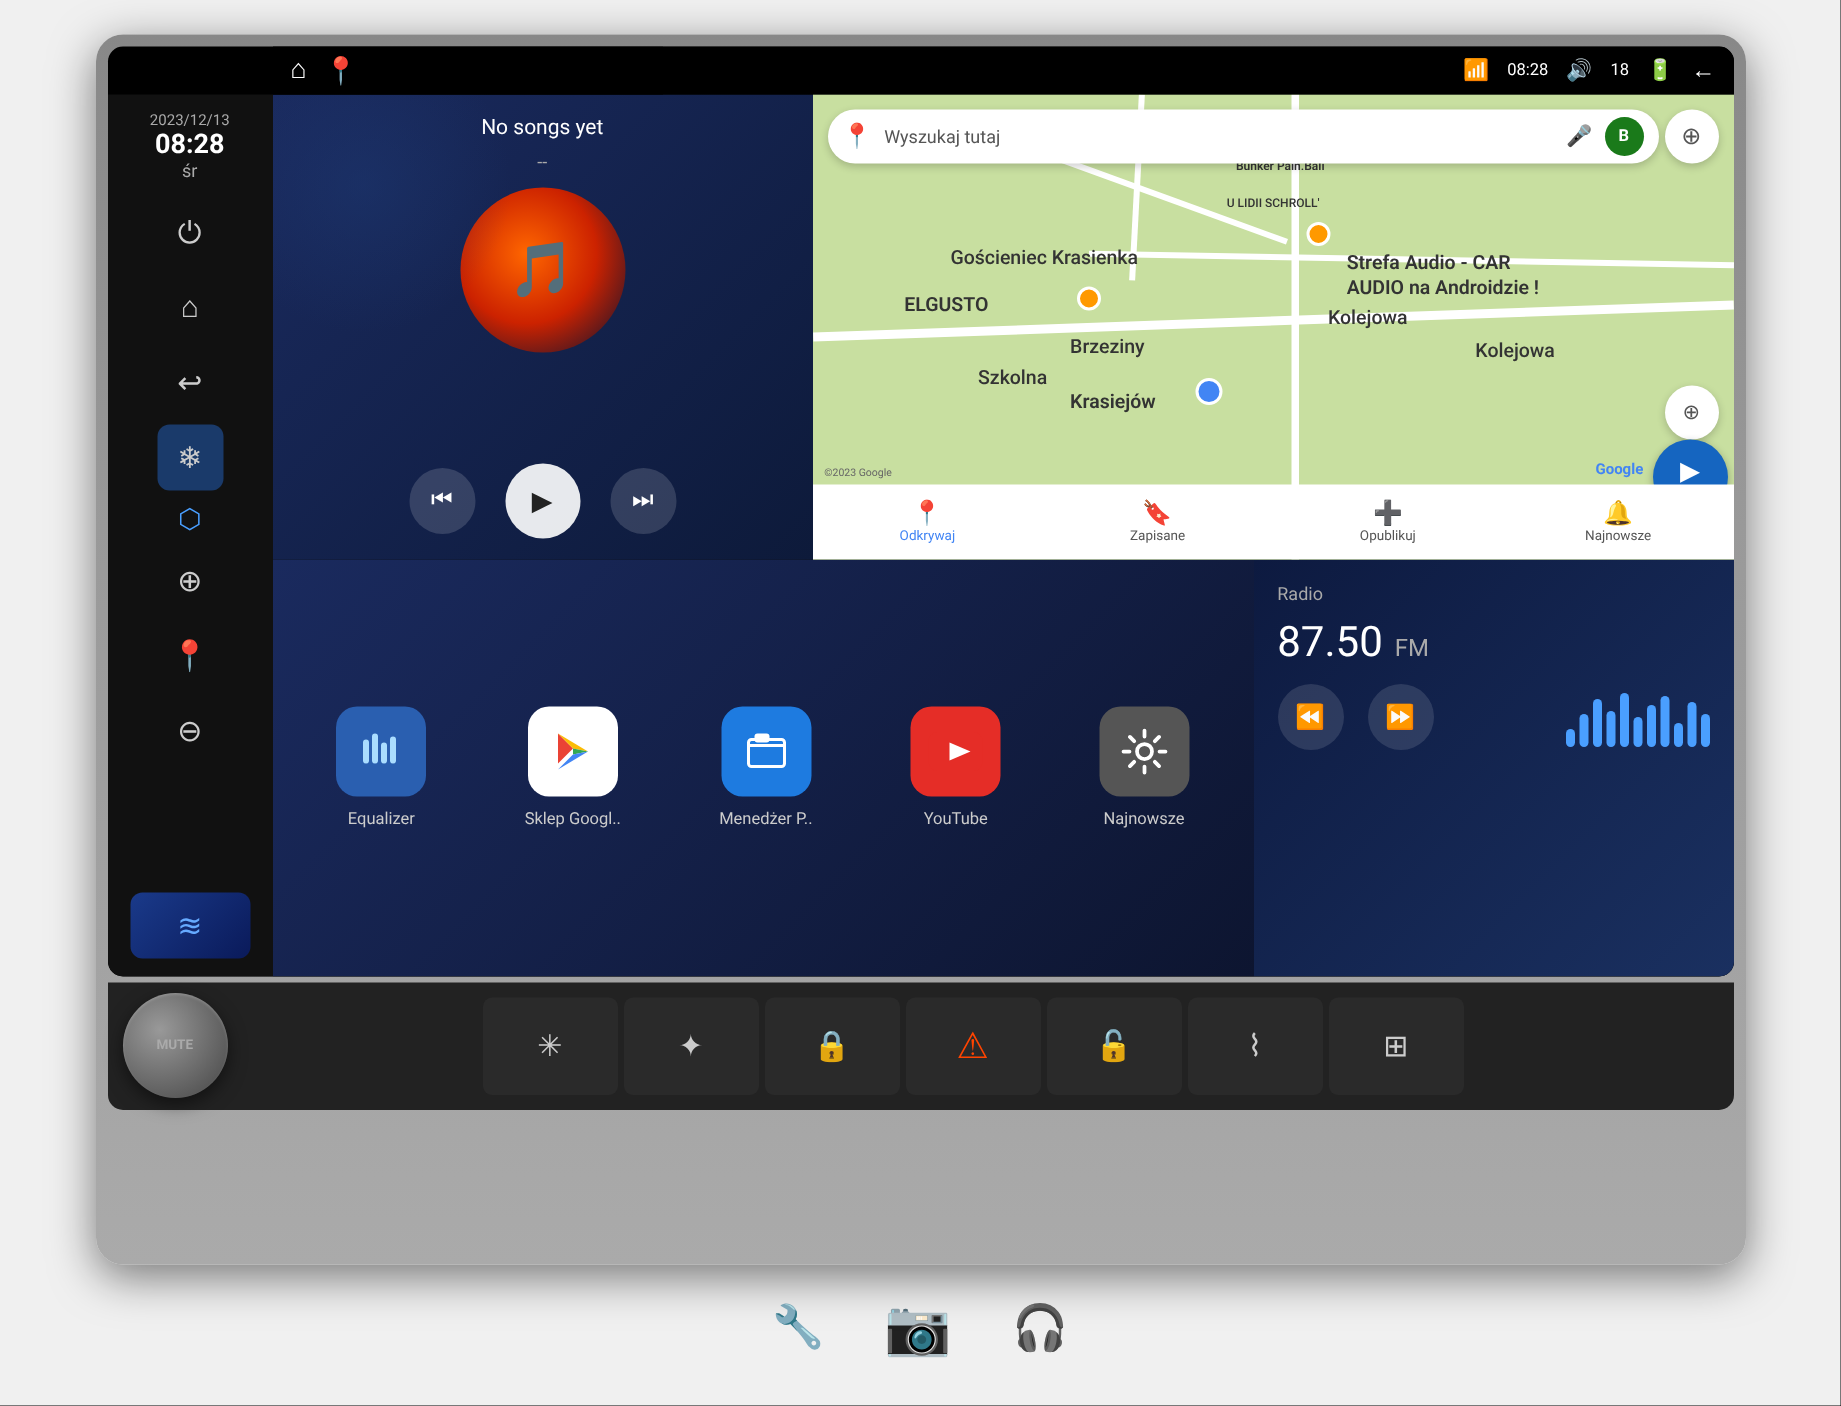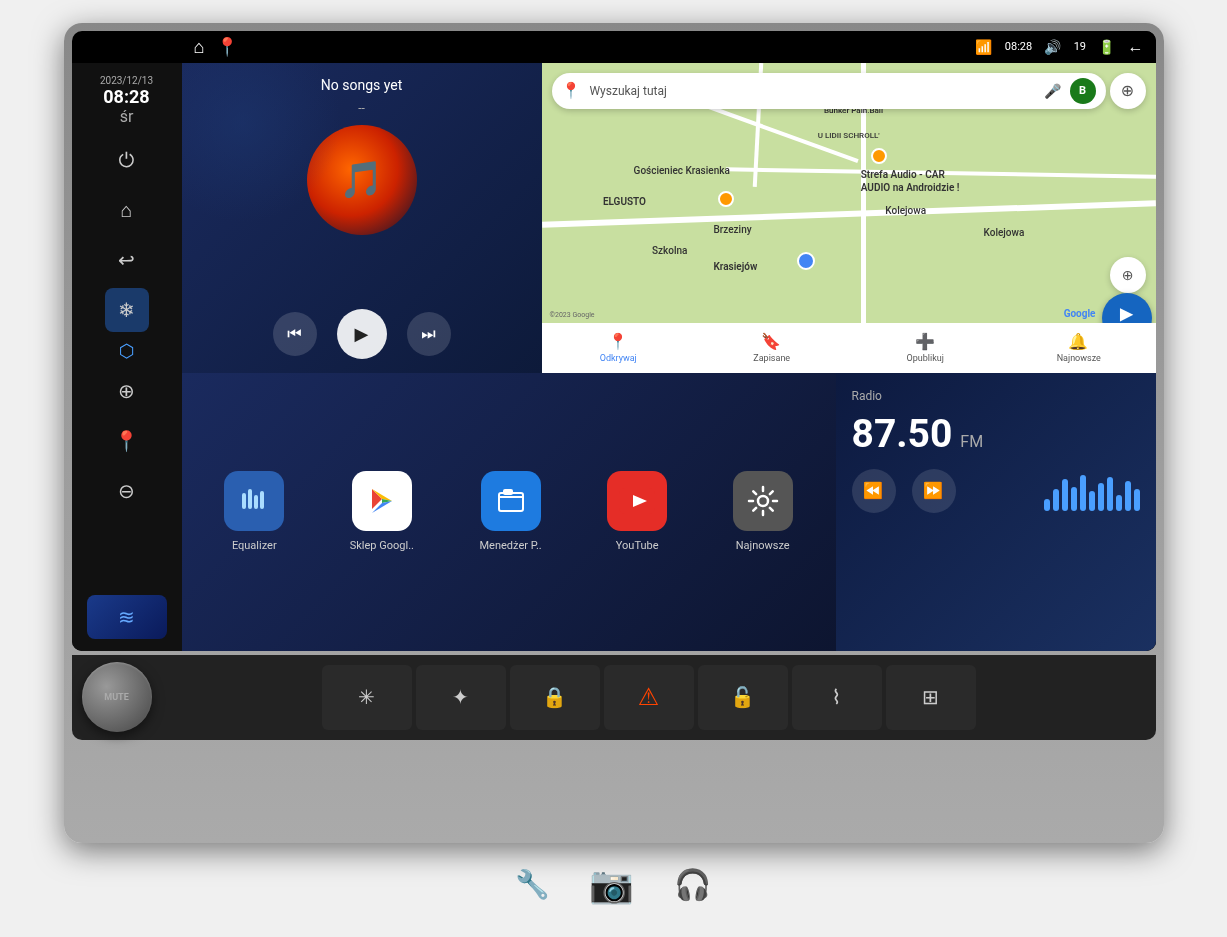--- a/index.html
+++ b/index.html
@@ -54,21 +54,21 @@
     .sidebar-item.active { background: #1a3a6a; }
 
     .date-time {
       color: #fff;
       text-align: center;
       padding: 4px 0;
     }
 
     .date-time .date { font-size: 10px; color: #aaa; }
     .date-time .time { font-size: 18px; font-weight: bold; }
-    .date-time .day { font-size: 16px; color: #aaa; }
+    .date-time .day { font-size: 12px; color: #aaa; }
 
     .sidebar-bluetooth {
       display: flex;
       align-items: center;
       justify-content: center;
       color: #4a9fff;
       font-size: 16px;
     }
 
     
@@ -175,21 +175,21 @@
     }
 
     .map-road-h1 { top: 48%; left: 0; right: 0; height: 6px; transform: rotate(-2deg); }
     .map-road-h2 { top: 35%; left: 30%; right: 0; height: 4px; transform: rotate(1deg); }
     .map-road-v1 { top: 0; bottom: 0; left: 52%; width: 5px; }
     .map-road-v2 { top: 0; bottom: 60%; left: 35%; width: 4px; transform: rotate(3deg); }
     .map-road-d1 { top: 20%; left: 20%; width: 200px; height: 4px; transform: rotate(20deg); }
 
     .map-label {
       position: absolute;
-      font-size: 10px;
+      font-size: 13px;
       color: #333;
       font-weight: 500;
       white-space: nowrap;
     }
 
     .map-search-bar {
       position: absolute;
       top: 10px;
       left: 10px;
       right: 50px;
@@ -393,22 +393,22 @@
       font-size: 12px;
     }
 
     .radio-freq-row {
       display: flex;
       align-items: baseline;
       gap: 8px;
     }
 
     .radio-freq {
-      font-size: 39px;
-      font-weight: bold;
+      font-size: 28px;
+      font-weight: normal;
       color: #fff;
       text-align: center;
     }
 
     .radio-band {
       font-size: 16px;
       color: #aaa;
     }
 
     .radio-viz-row {
@@ -624,21 +624,21 @@
 <body>
 
 <div class="car-unit">
 
   <div class="screen-area">
 
     <div class="status-bar">
       <span style="color:#fff;font-size:14px;">📶</span>
       <span class="status-item">08:28</span>
       <span style="color:#fff;font-size:14px;">🔊</span>
-      <span class="status-item">19</span>
+      <span class="status-item">18</span>
       <span style="color:#fff;font-size:14px;">🔋</span>
       <span style="color:#fff;font-size:16px;cursor:pointer;">←</span>
     </div>
 
     <div class="top-app-bar">
       <span class="top-app-icon" style="cursor:pointer;">⌂</span>
       <span class="top-app-icon" style="cursor:pointer;color:#fbbc05;">📍</span>
     </div>
 
     <div class="left-bar-content">
@@ -684,21 +684,21 @@
           <div class="map-road map-road-h1"></div>
           <div class="map-road map-road-h2"></div>
           <div class="map-road map-road-v1"></div>
           <div class="map-road map-road-v2"></div>
           <div class="map-road map-road-d1"></div>
 
           <div class="map-label" style="top:14%;left:46%;font-weight:600;font-size:8px;">Bunker Pain.Bali</div>
           <div class="map-label" style="top:22%;left:45%;font-size:8px;">U LIDII SCHROLL'</div>
           <div class="map-label" style="top:33%;left:15%;">Gościeniec Krasienka</div>
           <div class="map-label" style="top:43%;left:10%;font-weight:600;">ELGUSTO</div>
-          <div class="map-label" style="top:34%;left:52%;font-weight:600;line-height:1.3;">Strefa Audio - CAR<br>AUDIO na Androidzie !</div>
+          <div class="map-label" style="top:34%;left:52%;font-weight:600;line-height:1.3;padding-left:37px;">Strefa Audio - CAR<br>AUDIO na Androidzie !</div>
           <div class="map-label" style="top:52%;left:28%;">Brzeziny</div>
           <div class="map-label" style="top:64%;left:28%;font-weight:600;">Krasiejów</div>
           <div class="map-label" style="top:46%;left:56%;">Kolejowa</div>
           <div class="map-label" style="top:53%;left:72%;">Kolejowa</div>
           <div class="map-label" style="top:59%;left:18%;">Szkolna</div>
 
           <div class="map-marker" style="top:30%;left:55%;background:#ff9900;"></div>
           <div class="map-marker" style="top:44%;left:30%;background:#ff9900;"></div>
           <div class="map-marker" style="top:64%;left:43%;background:#4285f4;width:18px;height:18px;"></div>
 

